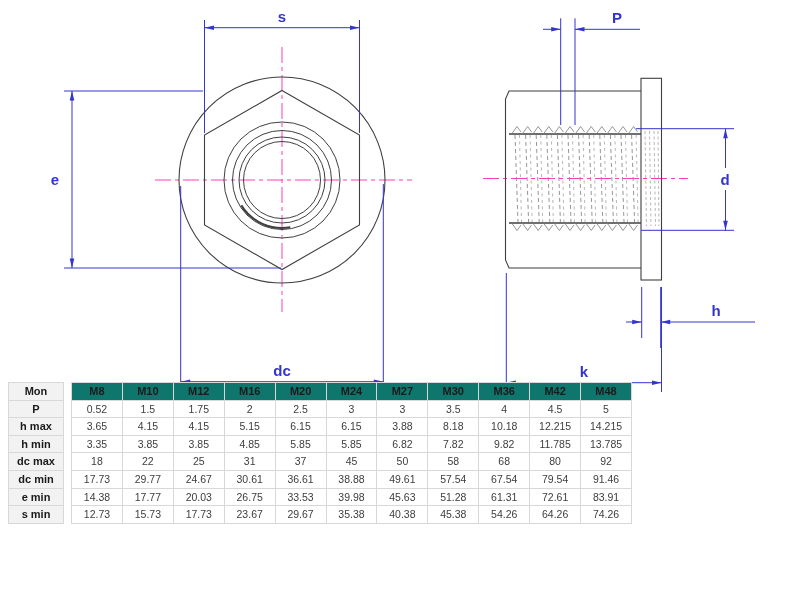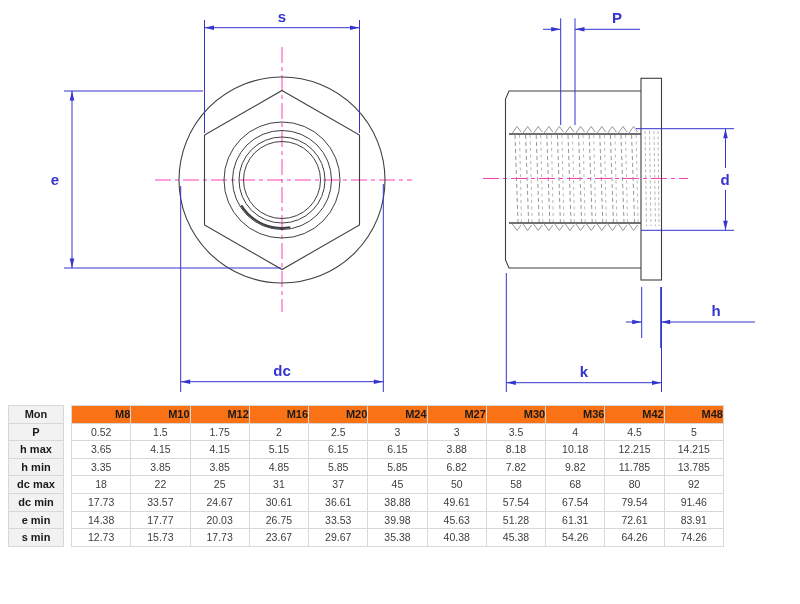--- a/index.html
+++ b/index.html
@@ -9,25 +9,25 @@
   .ol{stroke:var(--line);fill:none;stroke-width:1.1;}
   .thin{stroke-width:1;}
   .bore{stroke:var(--line);stroke-width:1.6;fill:none;}
   .thr{stroke:var(--thr);stroke-width:0.9;fill:none;}
   .thr2{stroke:#a5a5a5;stroke-width:0.8;fill:none;}
   .dim{stroke:var(--dim);stroke-width:1;fill:none;}
   .dimf{fill:var(--dim);stroke:none;}
   .cl{stroke:var(--cl);stroke-width:1;fill:none;stroke-dasharray:16 4 4 4;}
   text.dlabel{fill:var(--dim);font-family:"Liberation Sans",sans-serif;font-size:15px;font-weight:600;}
   
-  table.spec{position:absolute;left:8px;top:405px;width:716px;border-collapse:collapse;table-layout:fixed;}
+  table.spec{position:absolute;left:8px;top:382px;width:624px;border-collapse:collapse;table-layout:fixed;}
   table.spec th,table.spec td{border:1px solid #d8d8d8;height:16.6px;line-height:16.6px;
     font-size:11px;text-align:center;padding:0;overflow:hidden;white-space:nowrap;}
   table.spec th.lab{background:#f2f2f2;color:#1a1a1a;font-weight:bold;}
-  table.spec th.hd{background:#f97316;color:#1a1a1a;font-weight:bold;text-align:right;}
+  table.spec th.hd{background:#0f766e;color:#1a1a1a;font-weight:bold;}
   table.spec td{color:#3d3d3d;font-weight:400;font-size:10.5px;background:#fff;}
   table.spec td.sp{border-top:none;border-bottom:none;background:#fff;}
 </style>
 </head>
 <body>
 
 <div class="stage">
 
   <svg width="800" height="402" viewBox="0 0 800 402">
 
@@ -212,21 +212,21 @@
           <td>50</td>
           <td>58</td>
           <td>68</td>
           <td>80</td>
           <td>92</td>
         </tr>
         <tr>
           <th class="lab">dc min</th>
           <td class="sp"></td>
           <td>17.73</td>
-          <td>33.57</td>
+          <td>29.77</td>
           <td>24.67</td>
           <td>30.61</td>
           <td>36.61</td>
           <td>38.88</td>
           <td>49.61</td>
           <td>57.54</td>
           <td>67.54</td>
           <td>79.54</td>
           <td>91.46</td>
         </tr>

